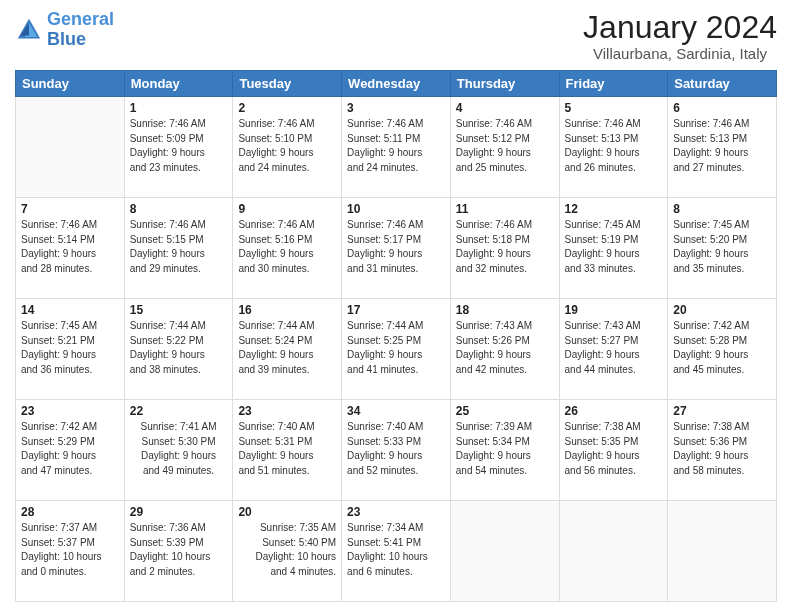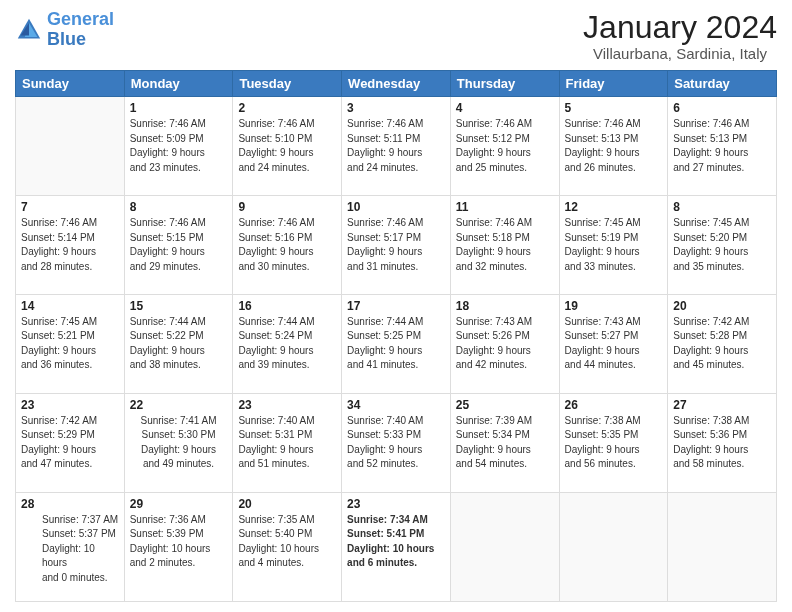--- a/index.html
+++ b/index.html
@@ -324,42 +324,42 @@
             <div class="day-num">27</div>
             <div class="cell-info" style="white-space: pre-line;">Sunrise: 7:38 AM
 Sunset: 5:36 PM
 Daylight: 9 hours
 and 58 minutes.</div>
           </td>
         </tr>
         <tr>
           <td>
             <div class="day-num">28</div>
-            <div class="cell-info" style="white-space: pre-line; margin-left: 21px;">Sunrise: 7:37 AM
+            <div class="cell-info" style="white-space: pre-line;">Sunrise: 7:37 AM
 Sunset: 5:37 PM
 Daylight: 10 hours
 and 0 minutes.</div>
           </td>
           <td>
             <div class="day-num">29</div>
             <div class="cell-info" style="white-space: pre-line;">Sunrise: 7:36 AM
 Sunset: 5:39 PM
 Daylight: 10 hours
 and 2 minutes.</div>
           </td>
           <td>
             <div class="day-num">20</div>
-            <div class="cell-info" style="white-space: pre-line;">Sunrise: 7:35 AM
+            <div class="cell-info" style="white-space: pre-line; text-align: right;">Sunrise: 7:35 AM
 Sunset: 5:40 PM
 Daylight: 10 hours
 and 4 minutes.</div>
           </td>
           <td>
             <div class="day-num">23</div>
-            <div class="cell-info" style="white-space: pre-line; font-weight: bold;">Sunrise: 7:34 AM
+            <div class="cell-info" style="white-space: pre-line;">Sunrise: 7:34 AM
 Sunset: 5:41 PM
 Daylight: 10 hours
 and 6 minutes.</div>
           </td>
           <td class="empty-cell"></td>
           <td class="empty-cell"></td>
           <td class="empty-cell"></td>
         </tr>
       </tbody>
   </table>

